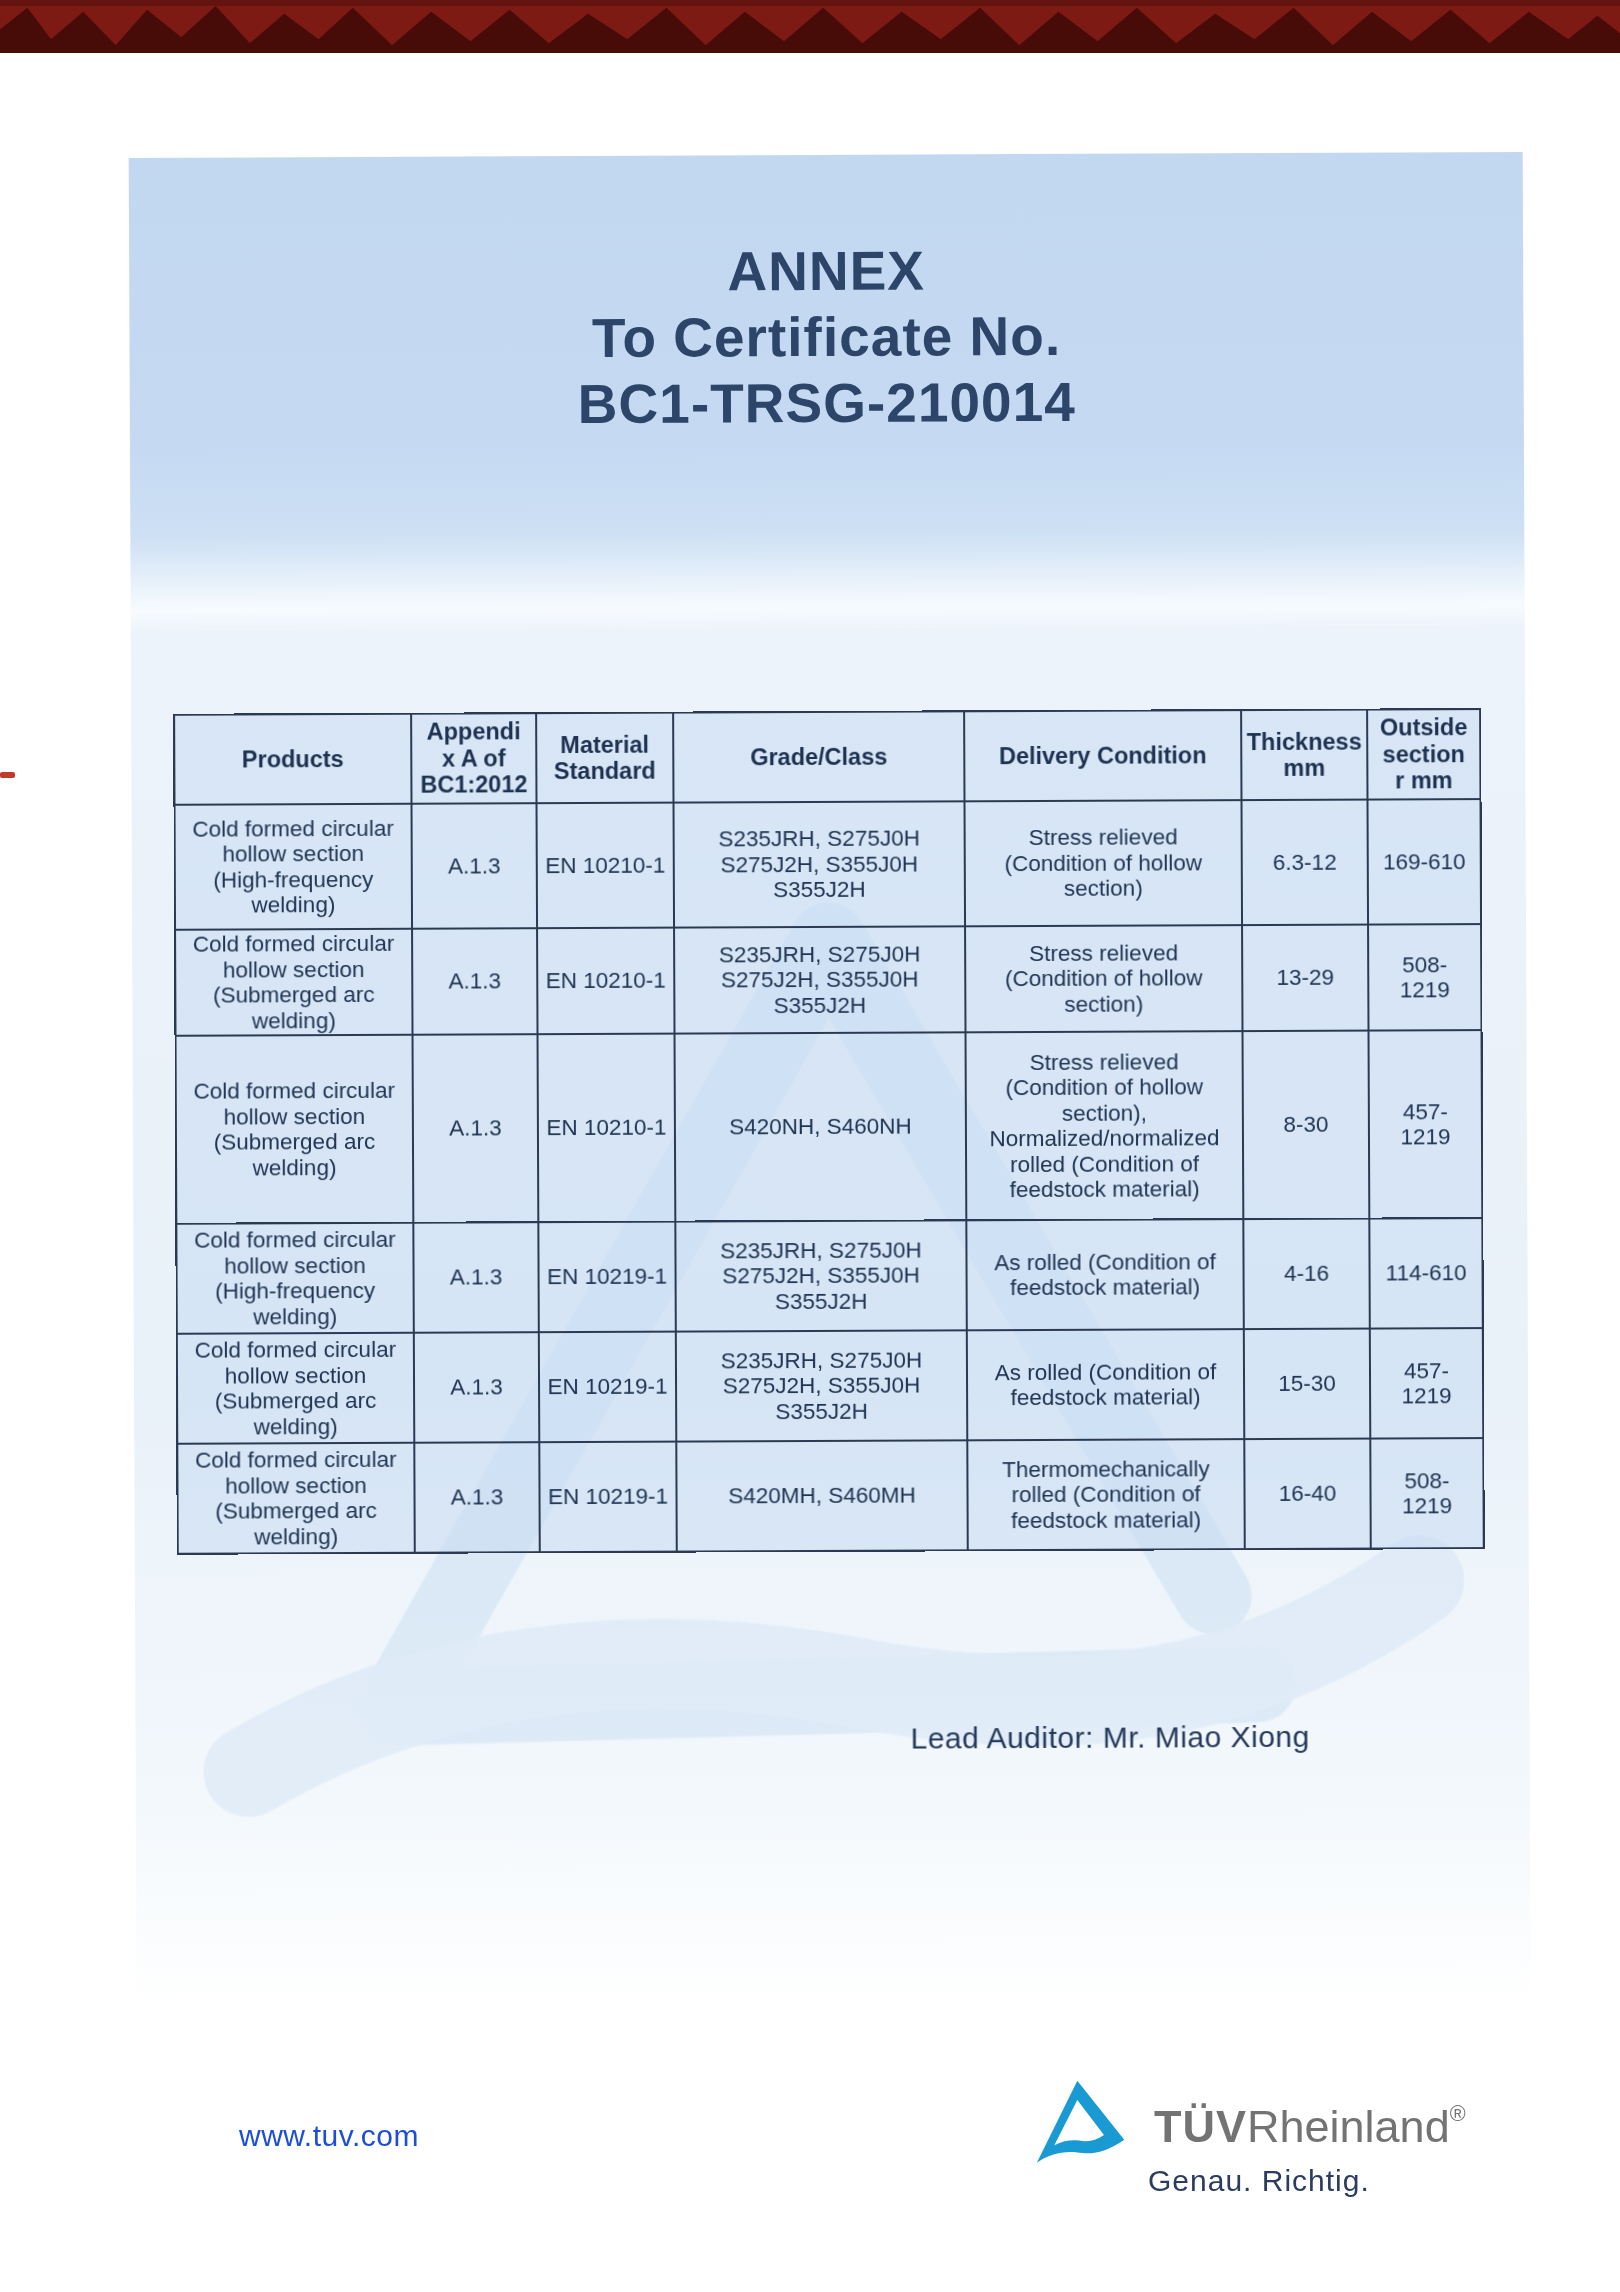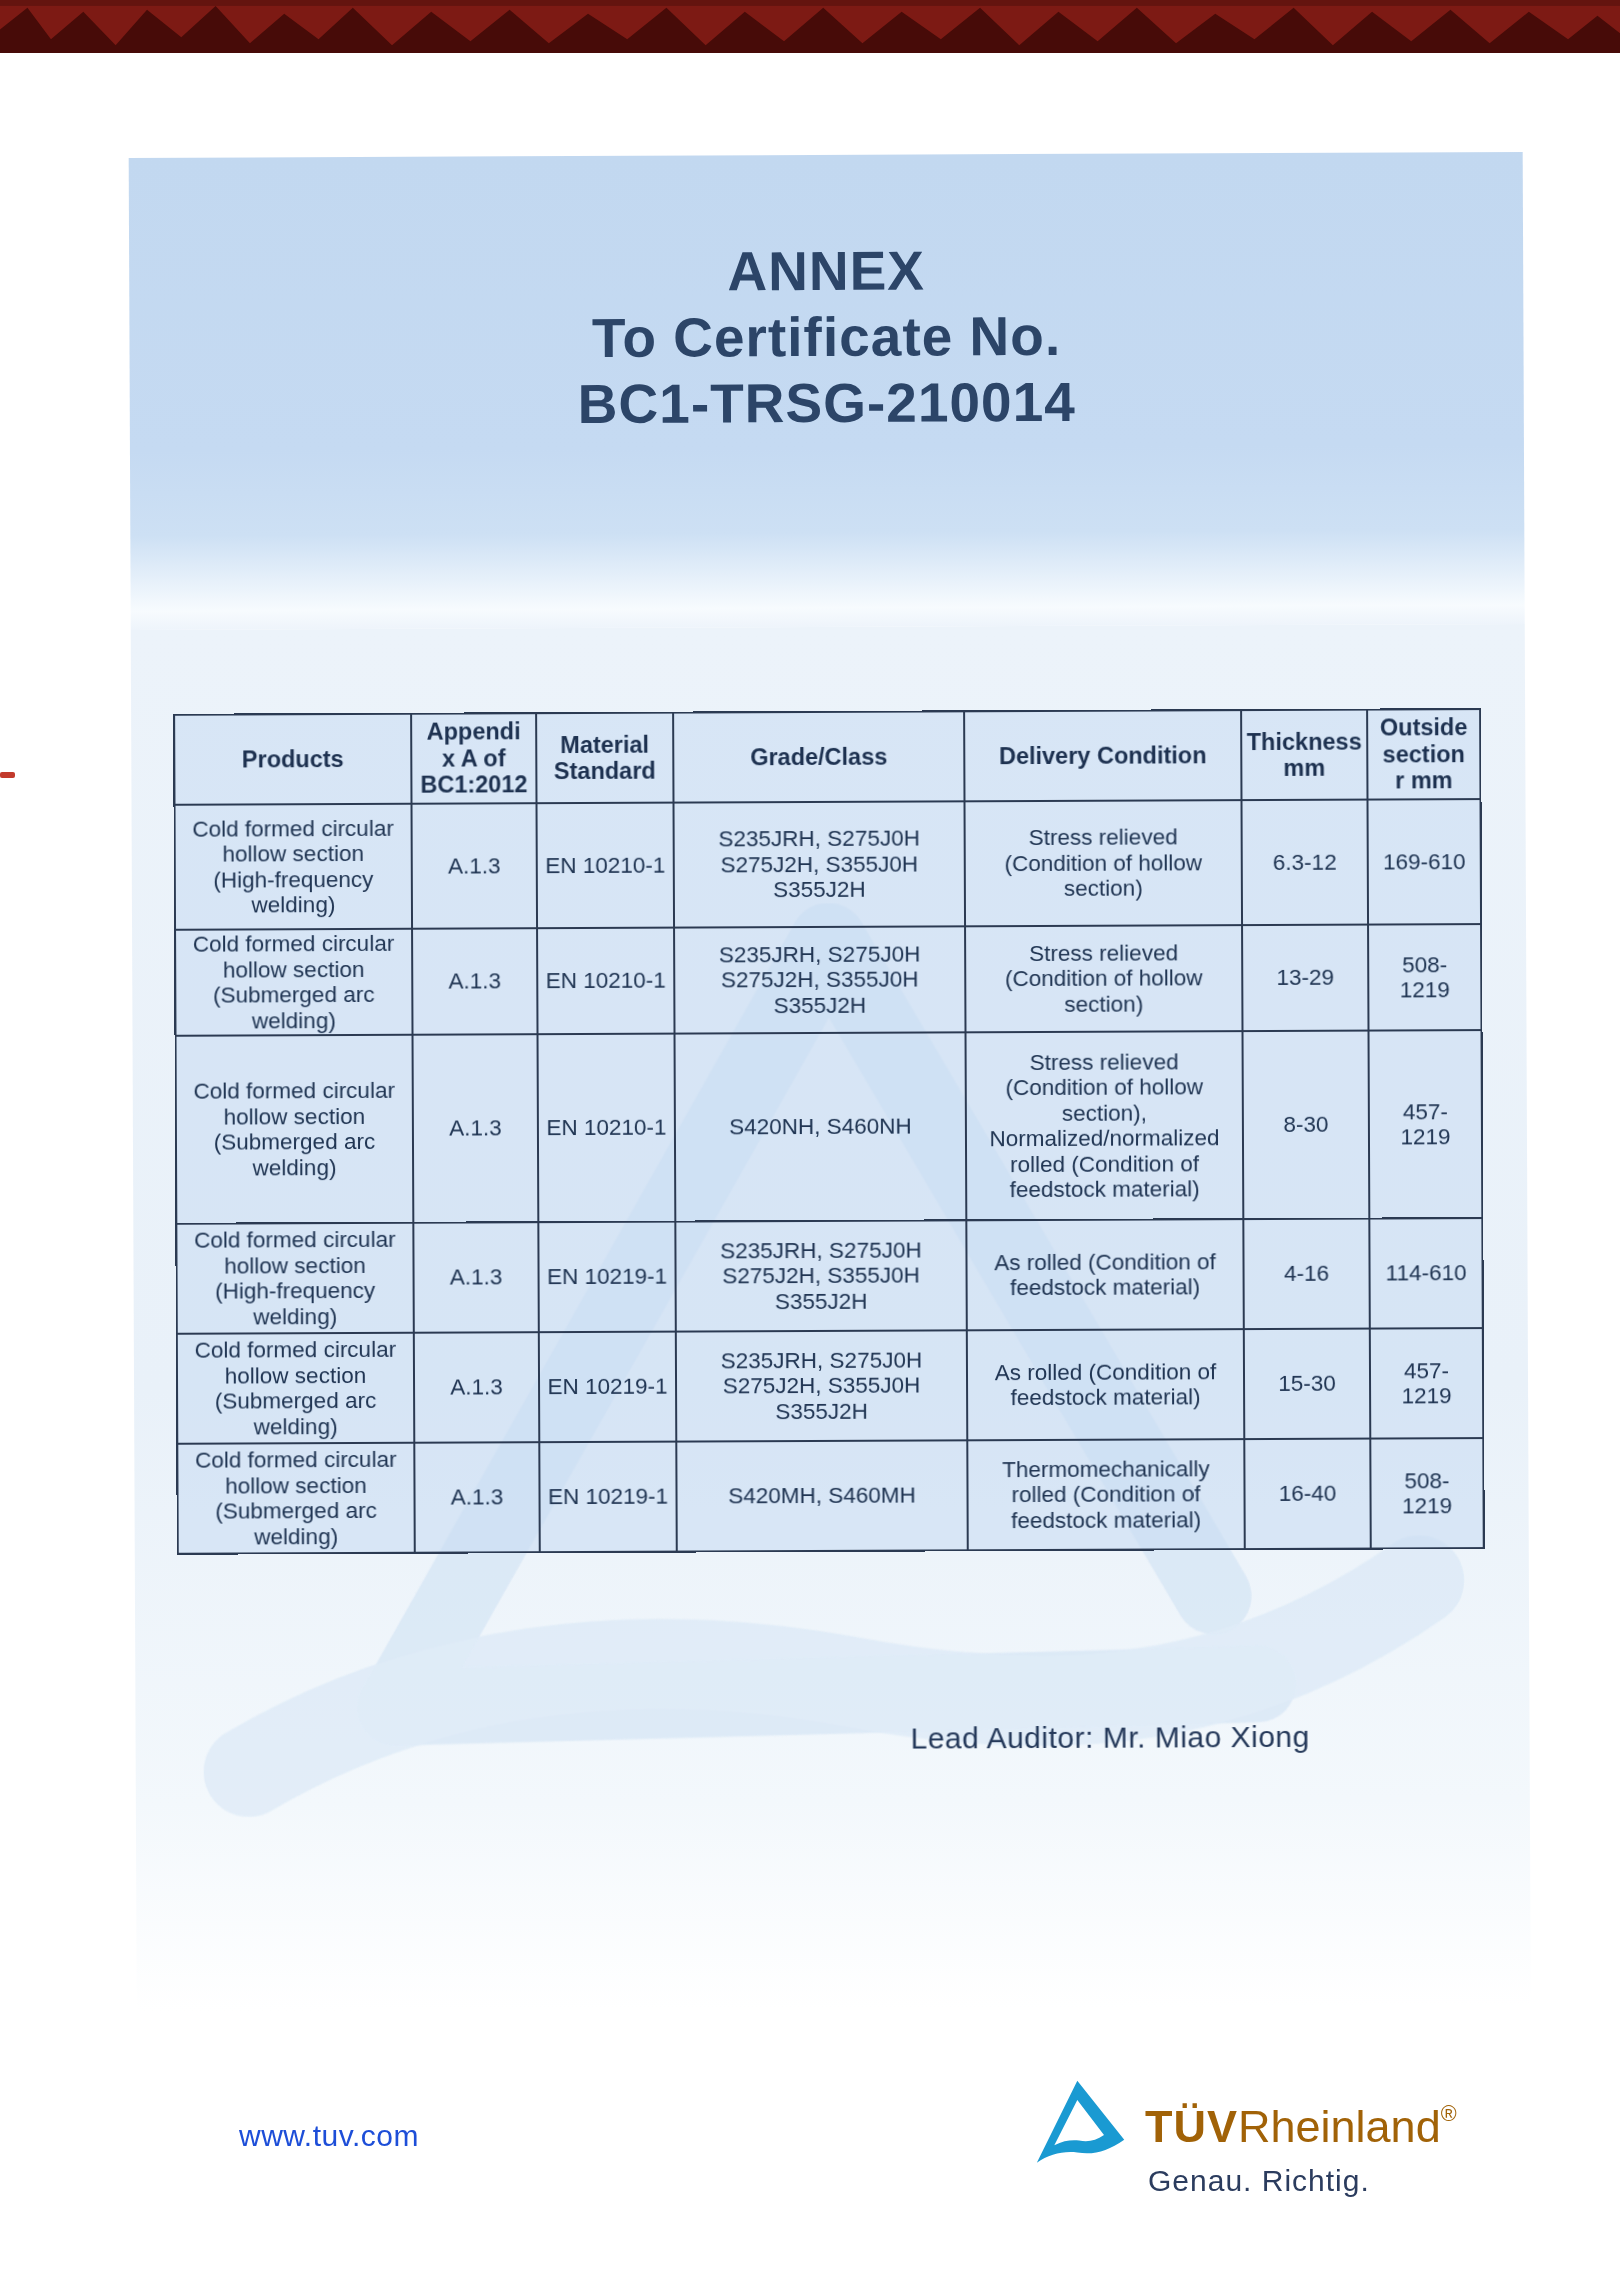--- a/index.html
+++ b/index.html
@@ -52,21 +52,21 @@
     position:absolute;left:907px;top:1722px;
     font-size:30px;color:#25395a;letter-spacing:0.5px;
   }
   
   .website{
     position:absolute;left:211px;top:2119px;
     font-size:30px;color:#1d4ed8;letter-spacing:0.5px;margin-left:28px;
   }
   .logo{position:absolute;left:1034px;top:2074px;width:461px;height:137px;}
   .logo-triangle{position:absolute;left:0;top:3.9px;width:94px;height:92px;}
-  .brand-line{position:absolute;left:111px;top:27.4px;font-size:45px;color:#a16207;white-space:nowrap;}
+  .brand-line{position:absolute;left:120px;top:27.4px;font-size:45px;color:#737373;white-space:nowrap;}
   .brand-bold{font-weight:bold;letter-spacing:1px;}
   .brand-reg{font-weight:normal;}
   .brand-r{font-size:21.6px;vertical-align:super;position:relative;top:-5.9px;}
   .tagline{position:absolute;left:114px;top:90px;font-size:30px;font-weight:normal;color:#2b3c5e;letter-spacing:1px;}
   .red-tick{position:absolute;left:0;top:772px;width:14.7px;height:5.9px;background:#c23a2c;border-radius:2px;}
 </style>
 </head>
 <body>
 
 <div class="scan-band">

